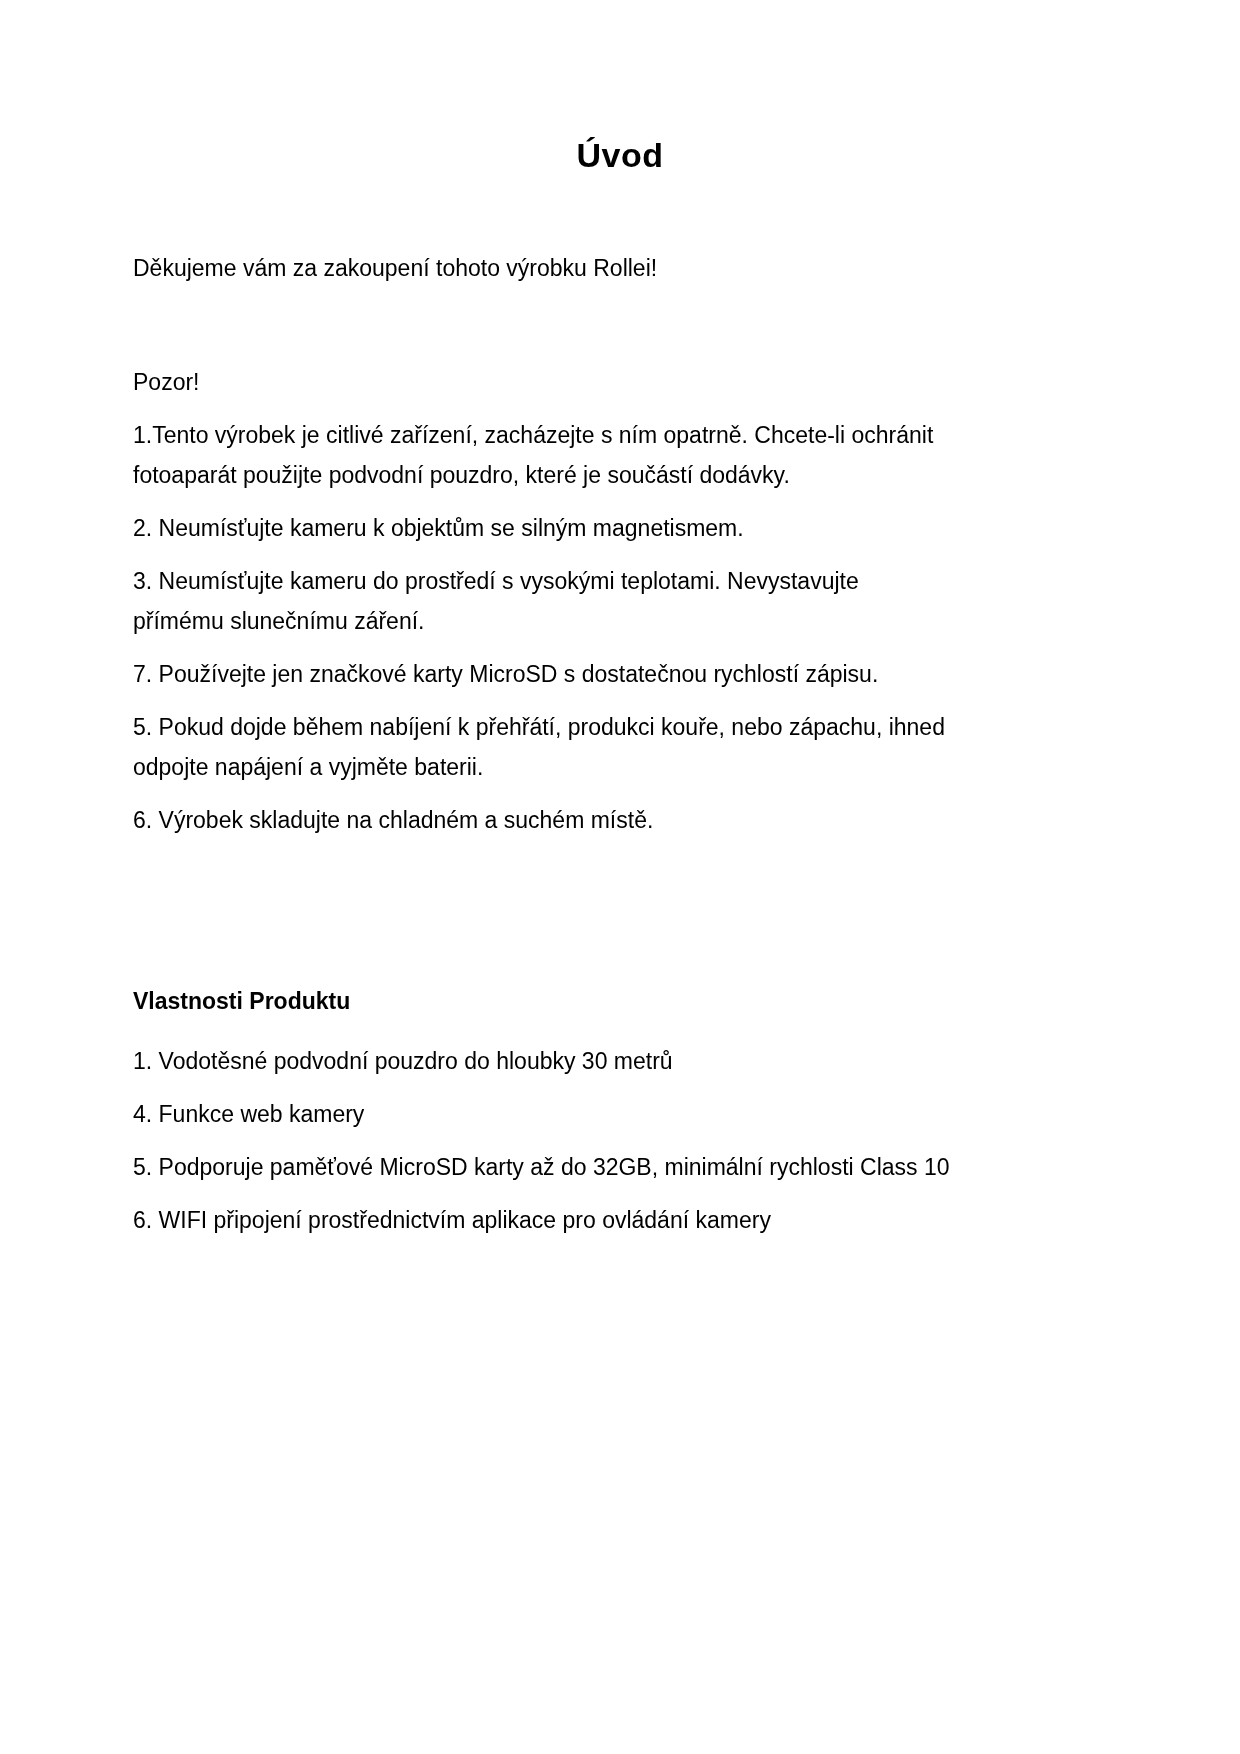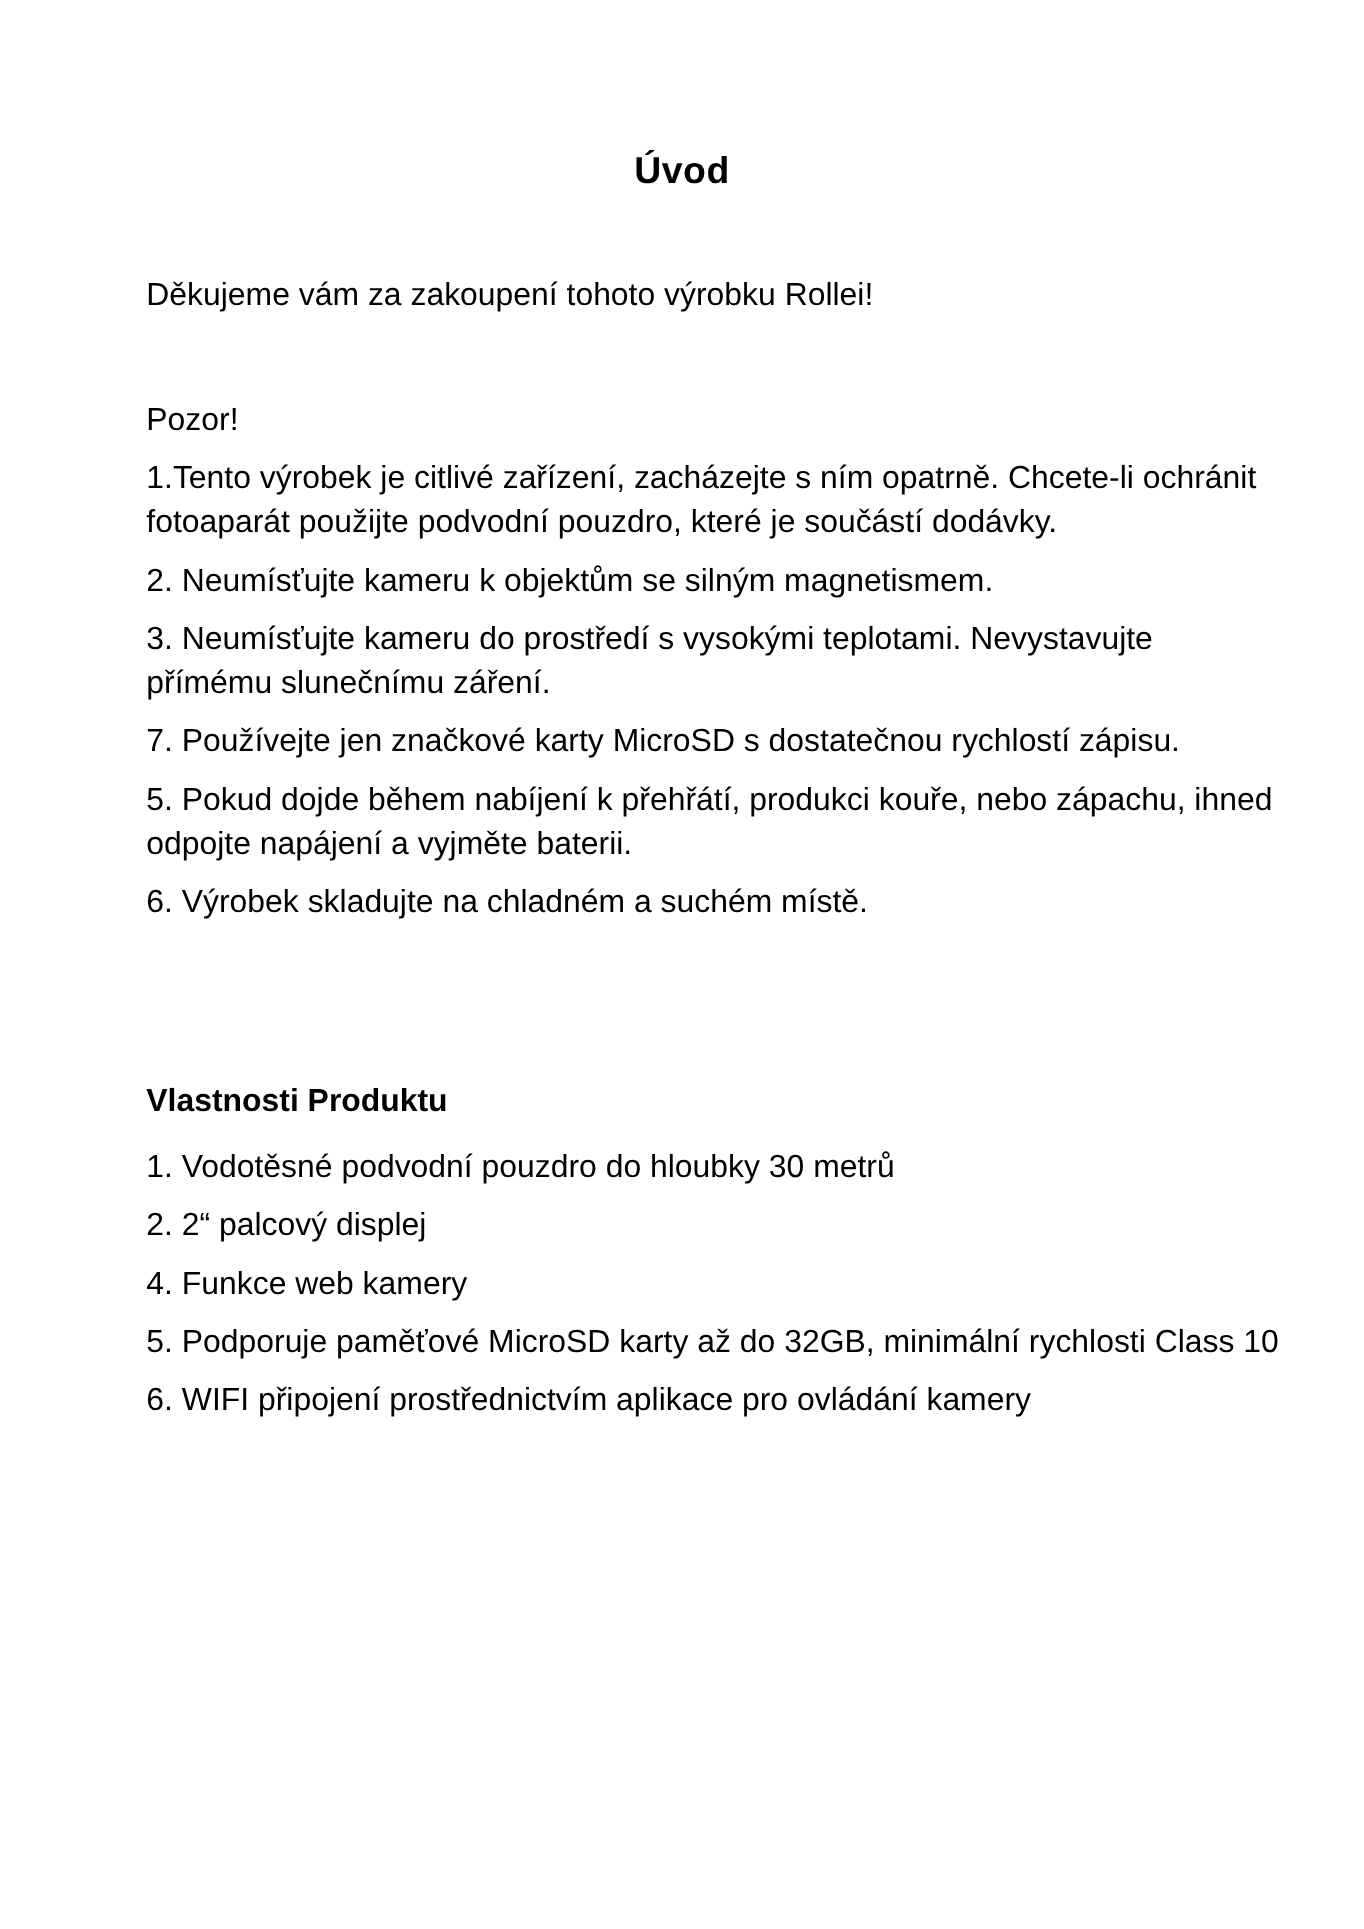--- a/index.html
+++ b/index.html
@@ -25,21 +25,21 @@
   .doc-title {
     margin: 0;
     font-size: 34px;
     line-height: 46px;
     font-weight: 700;
     text-align: center;
     letter-spacing: 0.5px;
   }
   .para {
     margin: 0 0 13px 0;
-    font-size: 29px;
+    font-size: 23px;
     line-height: 40px;
     font-weight: 400;
   }
   .para .line {
     white-space: nowrap;
   }
   .intro-first {
     margin-top: 70px;
   }
   .warnings-heading {
@@ -89,23 +89,20 @@
   <div class="para">
     <div class="line">6. Výrobek skladujte na chladném a suchém místě.</div>
   </div>
 
   <p class="para features-heading">Vlastnosti Produktu</p>
 
   <div class="para">
     <div class="line">1. Vodotěsné podvodní pouzdro do hloubky 30 metrů</div>
   </div>
 
-  <div class="para">
-    <div class="line">2. 2“ palcový displej</div>
-  </div>
 
 
   <div class="para">
     <div class="line">4. Funkce web kamery</div>
   </div>
 
   <div class="para">
     <div class="line">5. Podporuje paměťové MicroSD karty až do 32GB, minimální rychlosti Class 10</div>
   </div>
 

